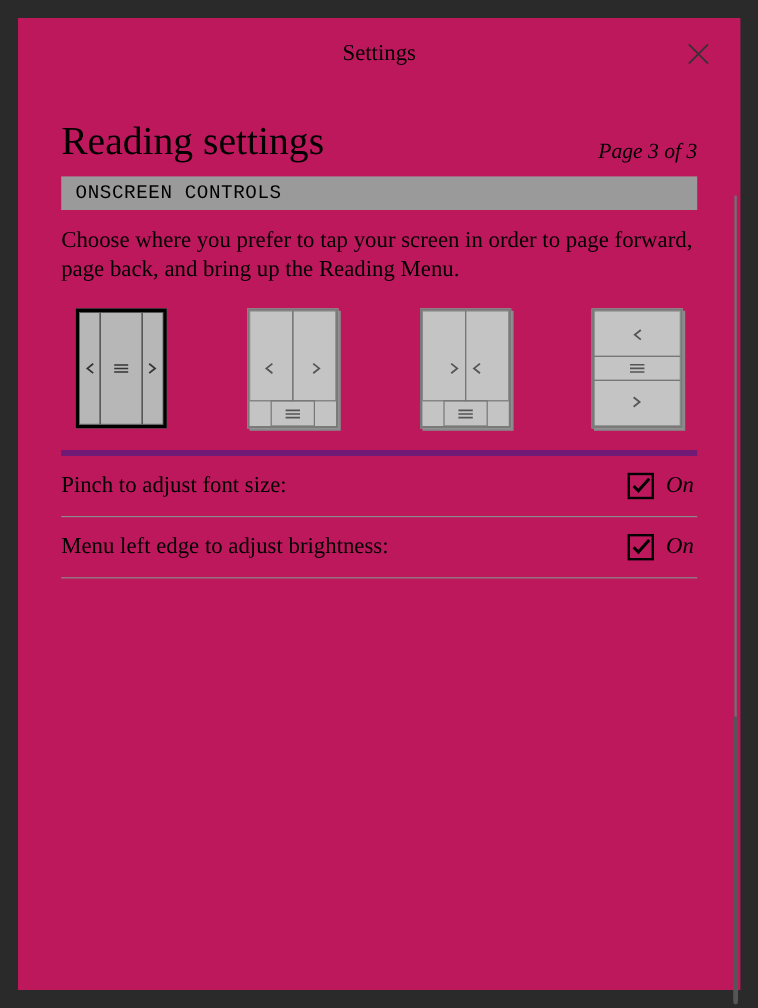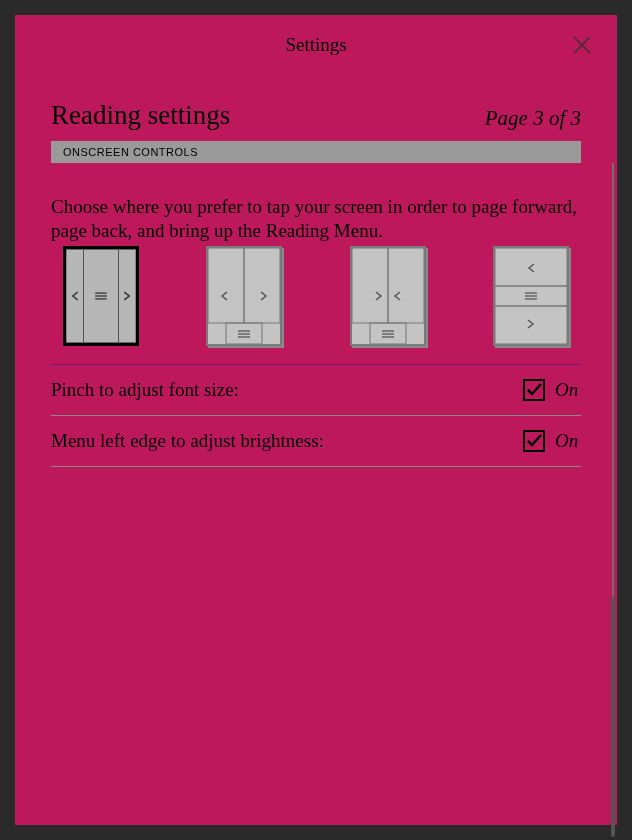--- a/index.html
+++ b/index.html
@@ -47,40 +47,40 @@
     flex-direction: column;
   }
   .title-row {
     display: flex;
     align-items: flex-end;
     justify-content: space-between;
     margin-top: 25px;
     margin-bottom: 10px;
   }
   .page-title {
-    font-size: 27px;
+    font-size: 33px;
     font-weight: 400;
     font-family: Liberation Serif, serif;
   }
   .page-of {
     font-style: italic;
-    font-size: 21px;
+    font-size: 18px;
   }
   .section-bar {
     background: #9a9a9a;
-    font-family: Liberation Sans, sans-serif;
-    font-size: 11px;
+    font-family: Liberation Mono, monospace;
+    font-size: 16px;
     letter-spacing: 0.5px;
     padding: 5px 12px;
-    margin-bottom: 32px;
+    margin-bottom: 14px;
   }
   .desc {
     font-size: 19px;
     line-height: 1.25;
-    margin-bottom: 3px;
+    margin-bottom: 20px;
   }
   .layouts {
     display: flex;
     justify-content: space-between;
     padding: 0 12px;
     margin-bottom: 18px;
   }
   .layout {
     width: 76px;
     height: 100px;
@@ -227,21 +227,21 @@
             <line x1="30" y1="45" x2="42" y2="45"></line>
               <line x1="30" y1="48" x2="42" y2="48"></line>
               <line x1="30" y1="51" x2="42" y2="51"></line>
           </g>
           <path d="M33 72 L38 76 L33 80" fill="none" stroke="#555" stroke-width="1.5"></path>
         </svg>
       </div>
 
     </div>
 
-    <div class="row" style="border-top:1px solid #701a75">
+    <div class="row" style="border-top:5px solid #701a75">
       <div class="row-label">Pinch to adjust font size:</div>
       <div class="row-right">
         <div class="checkbox">
           <svg viewBox="0 0 17 17">
             <path d="M2 9 L6 13 L15 3" stroke="#000" stroke-width="2.5" fill="none"></path>
           </svg>
         </div>
         <div class="check-state">On</div>
       </div>
     </div>

